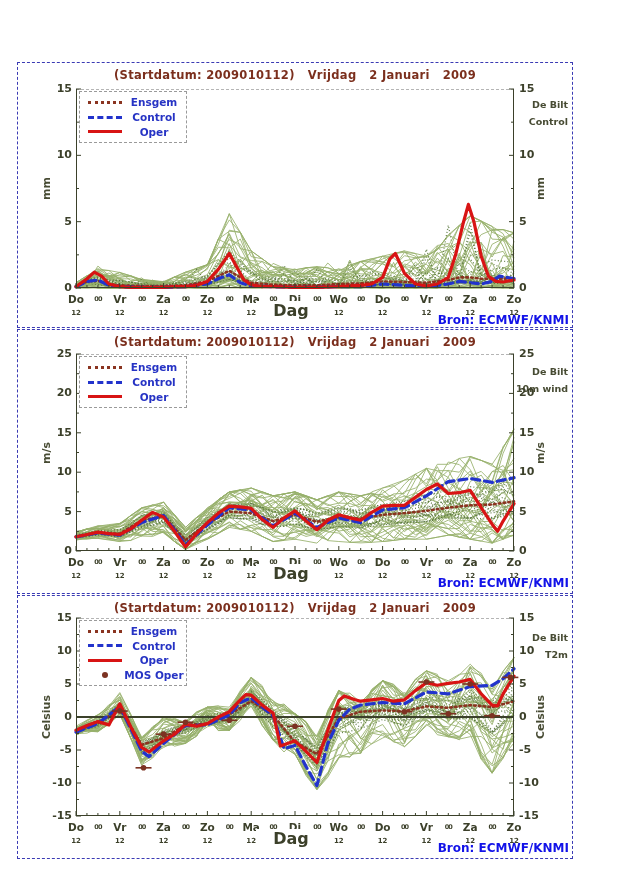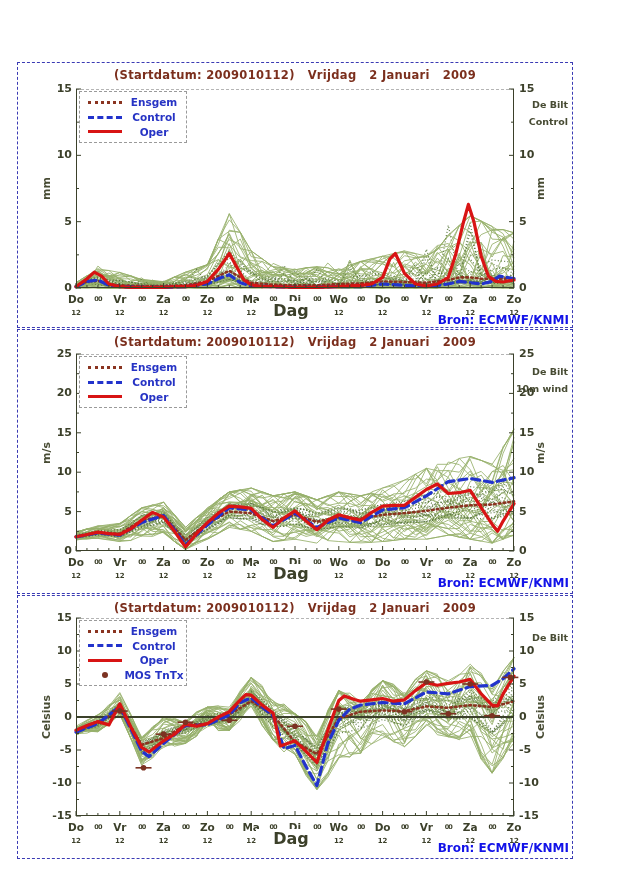--- a/index.html
+++ b/index.html
@@ -423,20 +423,21 @@
             <line x1="438" y1="19.700000000000003" x2="435" y2="19.700000000000003"></line>
             <line x1="0" y1="0" x2="5" y2="0"></line>
             <line x1="438" y1="0" x2="433" y2="0"></line>
           </g>
         </svg>
       </div>
   </div>
     <div class="panel" style="top: 595px; height: 262px;">
     <div class="ptitle">(Startdatum: 2009010112)   Vrijdag   2 Januari   2009</div>
     <div class="station" style="top:36px;">De Bilt</div>
+    <div class="station" style="top:53px;">T2m</div>
     <div class="unitlab" style="left: 20px; top: 76px; height: 90px;">Celsius</div>
     <div class="unitlab" style="left: 514px; top: 76px; height: 90px;">Celsius</div>
     <div>
         <span class="ylab left" style="left: 22px; top: 213px;">-15</span>
         <span class="ylab right" style="left: 501px; top: 213px;">-15</span>
         <span class="ylab left" style="left: 22px; top: 180px;">-10</span>
         <span class="ylab right" style="left: 501px; top: 180px;">-10</span>
         <span class="ylab left" style="left: 22px; top: 147px;">-5</span>
         <span class="ylab right" style="left: 501px; top: 147px;">-5</span>
         <span class="ylab left" style="left: 22px; top: 114px;">0</span>
@@ -499,21 +500,21 @@
         <div class="legrow">
           <span class="legsample">
             <span class="legline solid"></span>
           </span>
           <span class="leglab">Oper</span>
         </div>
         <div class="legrow">
           <span class="legsample">
             <span class="legdot"></span>
           </span>
-          <span class="leglab">MOS TnTx</span>
+          <span class="leglab">MOS Oper</span>
         </div>
       </div>
     <div>
         <svg width="438" height="198" viewBox="0 0 438 198" style="left: 58px; top: 22px;">
           <line x1="0" y1="0.5" x2="438" y2="0.5" stroke="#b5b5b5" stroke-width="1" stroke-dasharray="3 2"></line>
           <path d="M0.0 112.9L11.0 109.3L21.9 105.5L32.9 99.7L43.8 91.3L54.8 112.6L65.7 133.9L76.6 129.4L87.6 124.0L98.5 118.4L109.5 113.8L120.5 110.4L131.4 106.6L142.3 105.0L153.3 101.9L164.3 94.5L175.2 85.2L186.2 96.6L197.1 103.2L208.0 113.7L219.0 125.6L230.0 138.9L240.9 149.8L251.8 126.1L262.8 109.3L273.8 103.5L284.7 105.0L295.7 98.7L306.6 90.0L317.6 97.0L328.5 95.1L339.4 85.7L350.4 82.1L361.3 81.9L372.3 89.9L383.3 85.1L394.2 77.9L405.2 88.2L416.1 93.2L427.1 88.8L438.0 91.0" fill="none" stroke="#55743a" stroke-width="1.3" opacity="0.9" stroke-dasharray="1 2.2"></path>
           <path d="M0.0 114.5L11.0 111.9L21.9 112.7L32.9 106.6L43.8 90.5L54.8 114.5L65.7 143.9L76.6 136.7L87.6 126.0L98.5 125.3L109.5 125.4L120.5 117.9L131.4 101.6L142.3 107.6L153.3 109.4L164.3 84.3L175.2 70.4L186.2 98.8L197.1 120.6L208.0 112.5L219.0 116.5L230.0 123.2L240.9 130.9L251.8 97.4L262.8 75.1L273.8 86.4L284.7 100.3L295.7 77.6L306.6 62.7L317.6 66.2L328.5 79.5L339.4 71.0L350.4 57.6L361.3 76.2L372.3 98.7L383.3 70.1L394.2 69.3L405.2 89.4L416.1 106.6L427.1 77.0L438.0 48.4" fill="none" stroke="#97b06b" stroke-width="1" opacity="0.85"></path>
           <path d="M0.0 110.3L11.0 102.3L21.9 97.3L32.9 87.7L43.8 82.1L54.8 102.6L65.7 120.4L76.6 111.0L87.6 99.1L98.5 103.7L109.5 111.5L120.5 102.3L131.4 97.6L142.3 99.3L153.3 103.5L164.3 93.0L175.2 75.1L186.2 84.1L197.1 99.6L208.0 113.2L219.0 127.3L230.0 136.8L240.9 149.5L251.8 139.5L262.8 111.8L273.8 106.3L284.7 119.6L295.7 103.9L306.6 81.1L317.6 104.9L328.5 106.3L339.4 81.8L350.4 80.2L361.3 82.7L372.3 96.3L383.3 84.9L394.2 91.6L405.2 114.2L416.1 135.0L427.1 125.6L438.0 122.4" fill="none" stroke="#97b06b" stroke-width="1" opacity="0.85"></path>
           <path d="M0.0 112.0L11.0 108.2L21.9 104.5L32.9 97.0L43.8 88.7L54.8 106.3L65.7 125.5L76.6 120.7L87.6 113.1L98.5 109.5L109.5 109.7L120.5 105.0L131.4 102.5L142.3 103.4L153.3 102.8L164.3 93.4L175.2 82.0L186.2 92.1L197.1 101.7L208.0 109.3L219.0 117.5L230.0 121.7L240.9 129.6L251.8 109.2L262.8 88.3L273.8 91.6L284.7 90.9L295.7 85.2L306.6 79.8L317.6 85.3L328.5 92.4L339.4 89.5L350.4 83.8L361.3 93.0L372.3 93.6L383.3 87.4L394.2 78.1L405.2 88.5L416.1 92.9L427.1 84.1L438.0 80.9" fill="none" stroke="#55743a" stroke-width="1.3" opacity="0.9" stroke-dasharray="1 2.2"></path>
           <path d="M0.0 110.7L11.0 104.4L21.9 99.4L32.9 95.0L43.8 89.6L54.8 106.8L65.7 133.4L76.6 132.4L87.6 124.4L98.5 115.2L109.5 120.5L120.5 109.5L131.4 96.5L142.3 99.4L153.3 98.8L164.3 80.0L175.2 65.2L186.2 77.9L197.1 82.7L208.0 98.9L219.0 104.0L230.0 124.1L240.9 143.6L251.8 109.1L262.8 84.0L273.8 94.3L284.7 92.4L295.7 83.0L306.6 77.4L317.6 79.8L328.5 74.6L339.4 80.5L350.4 61.0L361.3 58.6L372.3 62.8L383.3 56.3L394.2 55.1L405.2 81.6L416.1 96.4L427.1 85.4L438.0 97.4" fill="none" stroke="#97b06b" stroke-width="1" opacity="0.85"></path>

